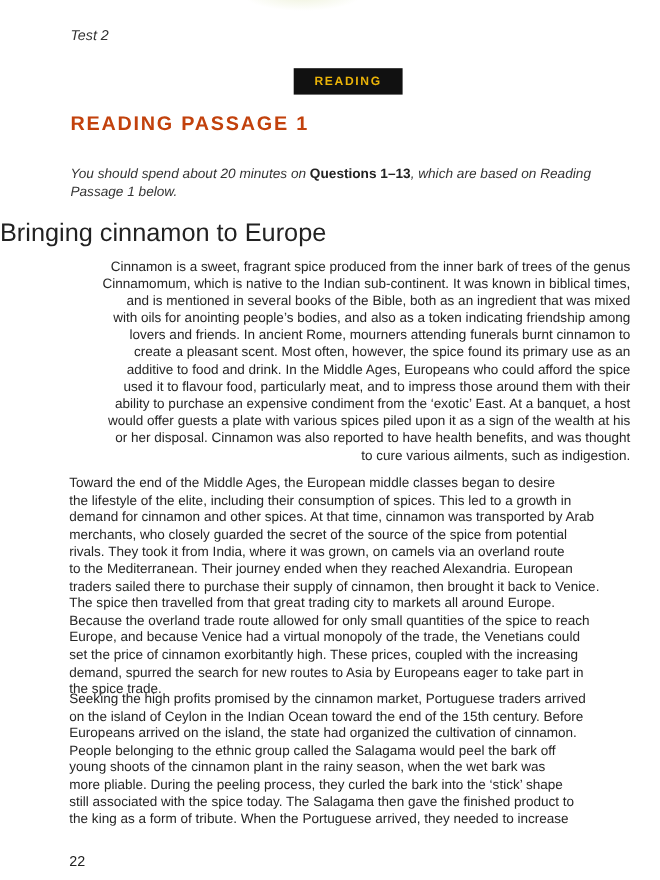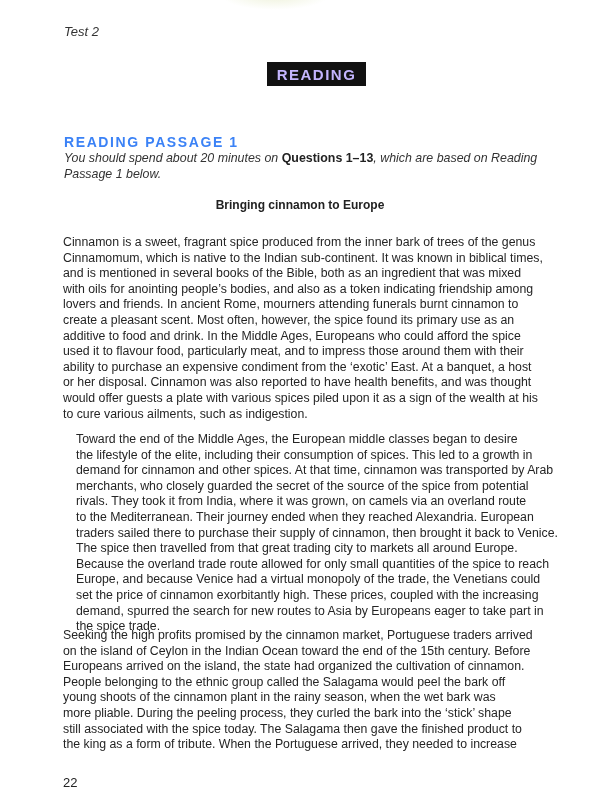--- a/index.html
+++ b/index.html
@@ -11,43 +11,43 @@
     .glare {
       position: absolute; left: 220px; top: -20px; width: 110px; height: 30px;
       background: radial-gradient(ellipse at center, rgba(236,240,214,0.9) 0%, rgba(255,255,255,0) 70%);
     }
     .test-label {
       position: absolute; left: 64px; top: 24px;
       font-style: italic; font-size: 13px; color: #333;
     }
     .reading-banner {
       position: absolute; left: 267px; top: 62px; width: 99px; height: 24px;
-      background: #111; color: #c4b5fd; font-weight: bold; font-size: 15px;
+      background: #111; color: #eab308; font-weight: bold; font-size: 11px;
       letter-spacing: 1.5px; display: flex; align-items: center; justify-content: center;
     }
     .passage-heading {
-      position: absolute; left: 64px; top: 134px;
-      font-weight: bold; font-size: 14px; letter-spacing: 1.6px; color: #3b82f6;
+      position: absolute; left: 64px; top: 102px;
+      font-weight: bold; font-size: 18px; letter-spacing: 1.6px; color: #c2410c;
     }
     .instructions {
       position: absolute; left: 64px; top: 150px; width: 500px;
       font-style: italic; font-size: 12.4px; line-height: 16px; color: #333;
     }
     .instructions b { font-style: normal; font-weight: bold; color: #222; margin-top: 47px; }
     .article-title {
-      position: absolute; left: 0; width: 600px; top: 198px; text-align: center;
-      font-weight: bold; font-size: 12px; color: #222;
+      position: absolute; left: 0; width: 600px; top: 198px; text-align: left;
+      font-weight: normal; font-size: 23px; color: #222;
     }
     .body-text {
       position: absolute; left: 63px; width: 510px;
       font-size: 12.3px; line-height: 15.6px; color: #252525;
     }
     .body-text .line { display: block; white-space: nowrap; }
-    #para1 { top: 235px; }
-    #para2 { top: 432px; margin-left: 13px; }
+    #para1 { top: 235px; text-align: right; }
+    #para2 { top: 432px; }
     #para3 { top: 628px; }
     .page-number {
       position: absolute; left: 63px; top: 775px; font-size: 13px; color: #222;
     }
   </style>
 </head>
 <body>
 
 <div class="glare"></div>
 
@@ -69,22 +69,22 @@
 <div class="body-text" id="para1">
     <span class="line">Cinnamon is a sweet, fragrant spice produced from the inner bark of trees of the genus</span>
     <span class="line">Cinnamomum, which is native to the Indian sub-continent. It was known in biblical times,</span>
     <span class="line">and is mentioned in several books of the Bible, both as an ingredient that was mixed</span>
     <span class="line">with oils for anointing people’s bodies, and also as a token indicating friendship among</span>
     <span class="line">lovers and friends. In ancient Rome, mourners attending funerals burnt cinnamon to</span>
     <span class="line">create a pleasant scent. Most often, however, the spice found its primary use as an</span>
     <span class="line">additive to food and drink. In the Middle Ages, Europeans who could afford the spice</span>
     <span class="line">used it to flavour food, particularly meat, and to impress those around them with their</span>
     <span class="line">ability to purchase an expensive condiment from the ‘exotic’ East. At a banquet, a host</span>
+    <span class="line">would offer guests a plate with various spices piled upon it as a sign of the wealth at his</span>
     <span class="line">or her disposal. Cinnamon was also reported to have health benefits, and was thought</span>
-    <span class="line">would offer guests a plate with various spices piled upon it as a sign of the wealth at his</span>
     <span class="line">to cure various ailments, such as indigestion.</span>
   </div>
 <div class="body-text" id="para2">
     <span class="line">Toward the end of the Middle Ages, the European middle classes began to desire</span>
     <span class="line">the lifestyle of the elite, including their consumption of spices. This led to a growth in</span>
     <span class="line">demand for cinnamon and other spices. At that time, cinnamon was transported by Arab</span>
     <span class="line">merchants, who closely guarded the secret of the source of the spice from potential</span>
     <span class="line">rivals. They took it from India, where it was grown, on camels via an overland route</span>
     <span class="line">to the Mediterranean. Their journey ended when they reached Alexandria. European</span>
     <span class="line">traders sailed there to purchase their supply of cinnamon, then brought it back to Venice.</span>

